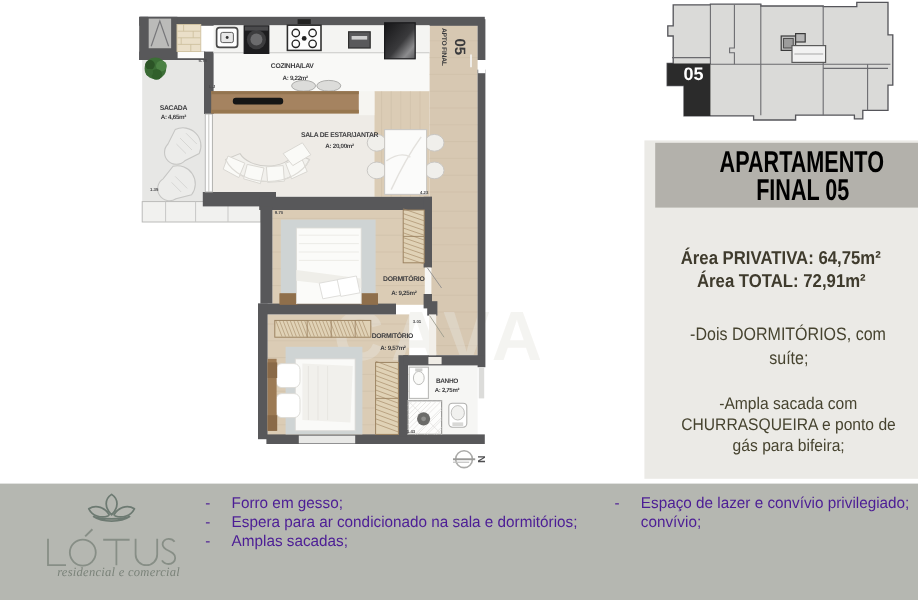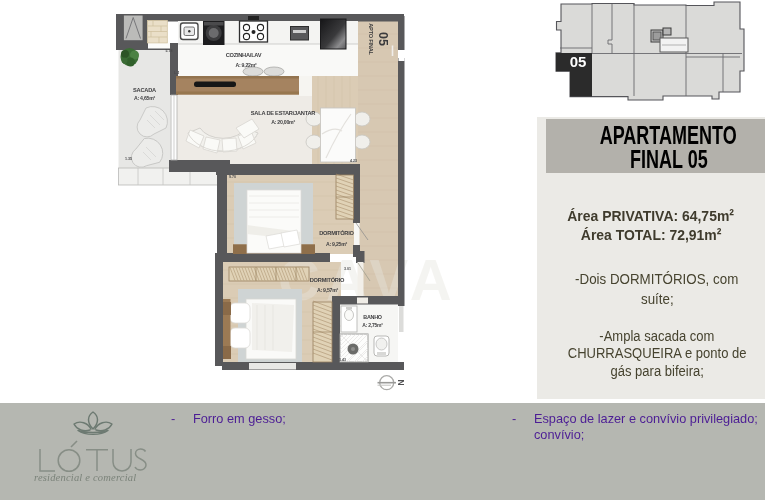--- a/index.html
+++ b/index.html
@@ -19,21 +19,21 @@
 .p2{position:absolute;left:6px;top:210.5px;width:228px;text-align:center;color:#46432f;
     font-size:14px;line-height:17.8px;}
 .p2 span{display:inline-block;transform:scaleX(0.93);transform-origin:center;white-space:nowrap;}
 .bar{position:absolute;left:0;top:403px;width:765px;height:97px;background:#b5b7b1;}
 .list{position:absolute;color:#4c1d95;font-size:13px;line-height:16.3px;}
 .list .row{white-space:nowrap;}
 .list .d{display:inline-block;width:22px;transform:scaleX(0.98);transform-origin:left;}
 .list .t{display:inline-block;transform:scaleX(0.98);transform-origin:left;}
 #l1{left:171px;top:7.5px;}
 #l2{left:512px;top:7.5px;width:260px;}
-.sub{position:absolute;left:34px;top:69px;width:116px;text-align:left;
+.sub{position:absolute;left:34px;top:69px;width:116px;text-align:right;
      font-family:"Liberation Serif",serif;font-style:italic;font-size:10.5px;color:#7b837a;letter-spacing:0.2px;}
 </style>
 </head>
 <body>
 <svg id="bg" width="765" height="500" viewBox="0 0 765 500">
 
   <g stroke="#55555a" stroke-width="1.1" fill="#dadad8">
     <path d="M561,4 L592,4 L592,3.5 L634,3.5 L634,5 L686,5 L686,5.5 L714,5.5 L714,2 L740,2
              L740,29 L744,29 L744,71 L740,71 L740,92 L719,92 L719,99 L712,99 L712,96
              L663,96 L663,100 L628,100 L628,96.6 L570,96.6 L570,71.3 L556,71.3
@@ -309,18 +309,20 @@
       <circle cx="69" cy="57.5" r="10.8"></circle>
       <path d="M71,44 L77,38" stroke-width="1.6"></path>
       <path d="M86,46.8 L108,46.8 M97,46.8 L97,68"></path>
       <path d="M113,46 L113,59 a9,9 0 0 0 18,0 L131,46"></path>
       <path d="M145.5,48.5 a5.5,4.5 0 0 0 -5,-2.5 a5,4.5 0 0 0 -5,4.5 c0,6.5 10.5,4.5 10.5,11.5 a5.5,5 0 0 1 -5.5,5 a6,5 0 0 1 -5.5,-3"></path>
     </g>
   </svg>
   <div class="sub">residencial e comercial</div>
   <div class="list" id="l1">
     <div class="row"><span class="d">-</span><span class="t">Forro em gesso;</span></div>
+    <div class="row"><span class="d">-</span><span class="t">Espera para ar condicionado na sala e dormitórios;</span></div>
+    <div class="row"><span class="d">-</span><span class="t">Amplas sacadas;</span></div>
   </div>
   <div class="list" id="l2">
     <div class="row"><span class="d">-</span><span class="t">Espaço de lazer e convívio privilegiado;</span></div>
     <div class="row"><span class="d">&nbsp;</span><span class="t">convívio;</span></div>
   </div>
 </div>
 
 </body></html>

